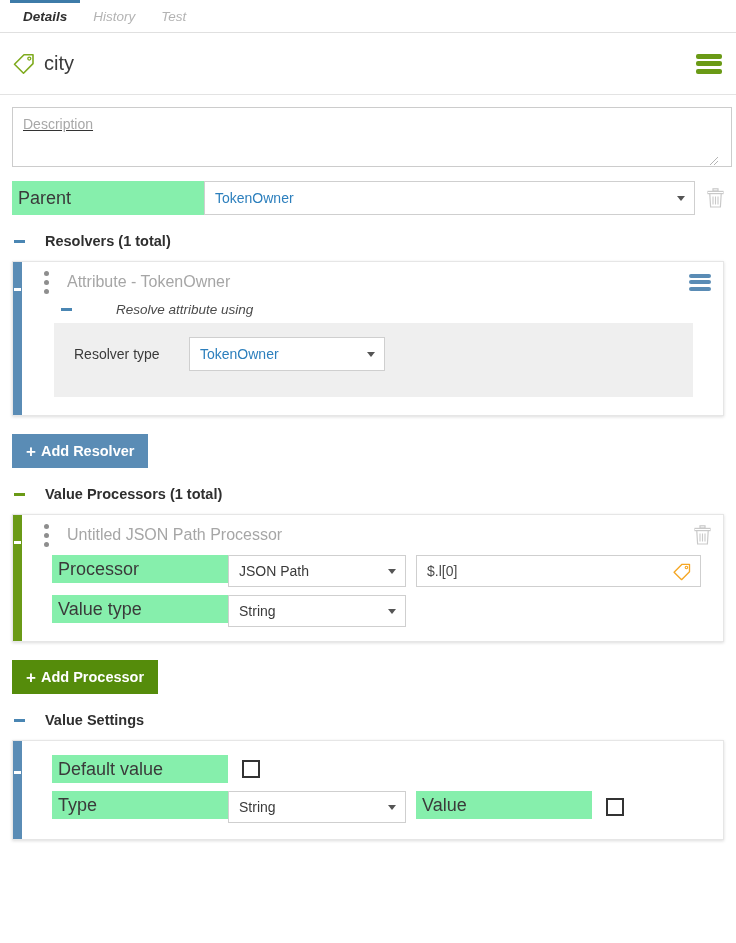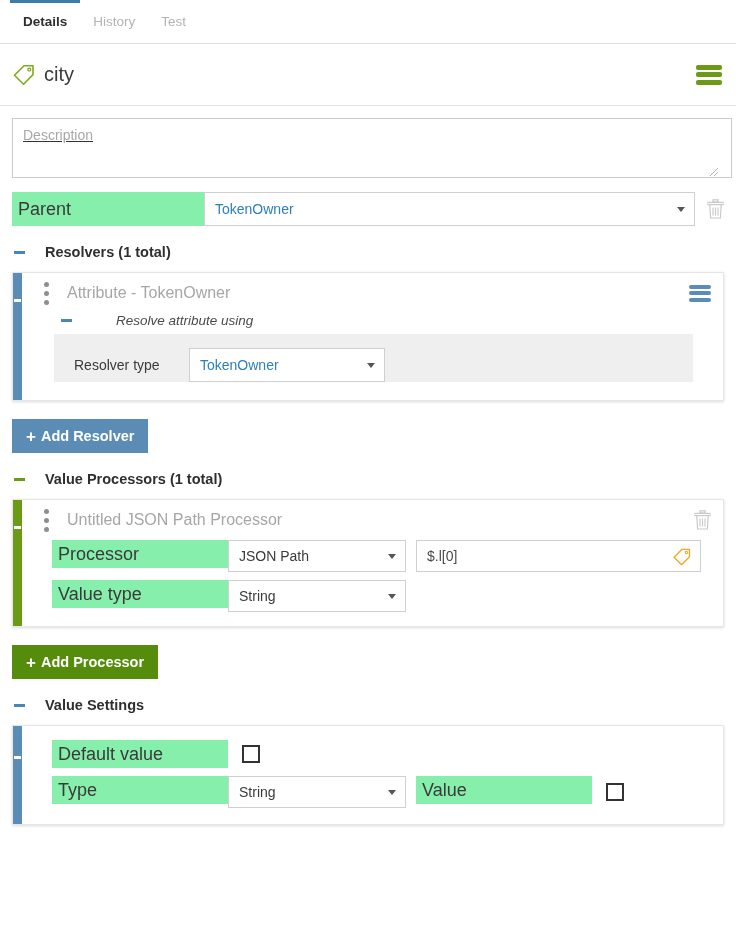--- a/index.html
+++ b/index.html
@@ -7,26 +7,27 @@
     margin: 0; padding: 0;
     width: 736px; height: 943px;
     background: #ffffff;
     font-family: "Liberation Sans", sans-serif;
     color: #333333;
     overflow: hidden;
   }
 
   
   .tabbar {
-    height: 44px;
+    height: 33px;
     border-bottom: 1px solid #e0e0e0;
     display: flex;
     align-items: stretch;
     padding-left: 10px;
     background: #ffffff;
+    font-style: italic;
   }
   .tab {
     position: relative;
     display: flex;
     align-items: center;
     padding: 0 13px;
     font-size: 13.5px;
     color: #b3b3b3;
     cursor: pointer;
     white-space: nowrap;
@@ -200,21 +201,21 @@
     font-size: 13.5px;
     font-style: italic;
     color: #4a4a4a;
     gap: 31px;
   }
   .sub-head .minus { margin-right: 13px; }
 
   .grey-panel {
     background: #efefef;
     margin: 0 30px 18px 32px;
-    padding: 14px 0 0 0;
+    padding: 14px 0 26px 0;
     display: flex; align-items: center;
   }
   .grey-panel .pl {
     width: 135px;
     padding-left: 20px;
     font-size: 14px;
     color: #3a3a3a;
     flex: none;
   }
   .grey-panel .sel { width: 196px; flex: none; }

